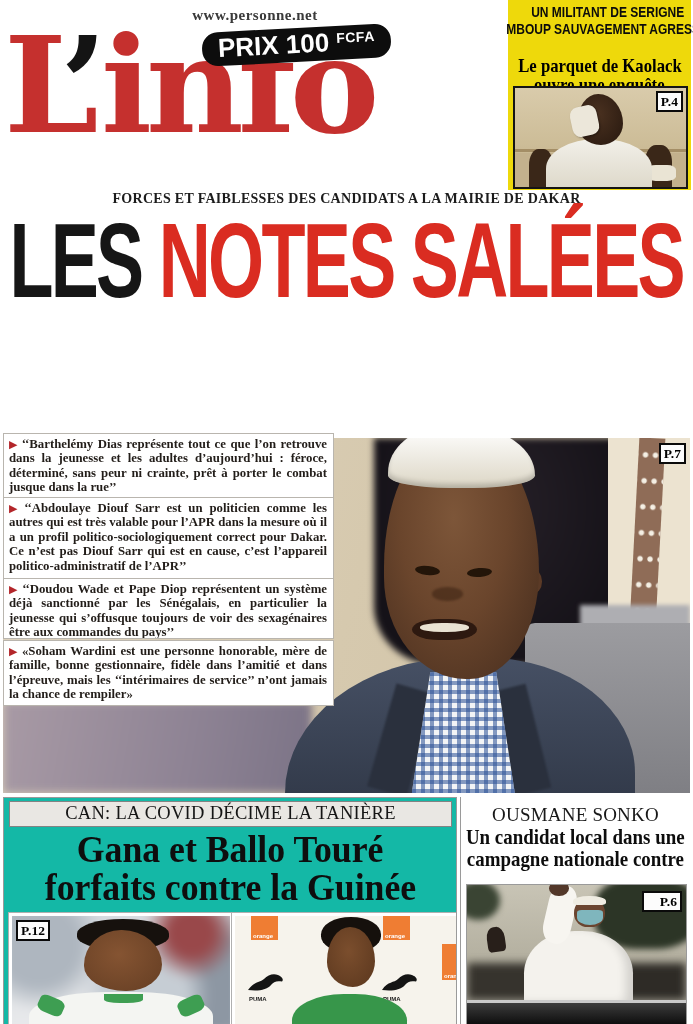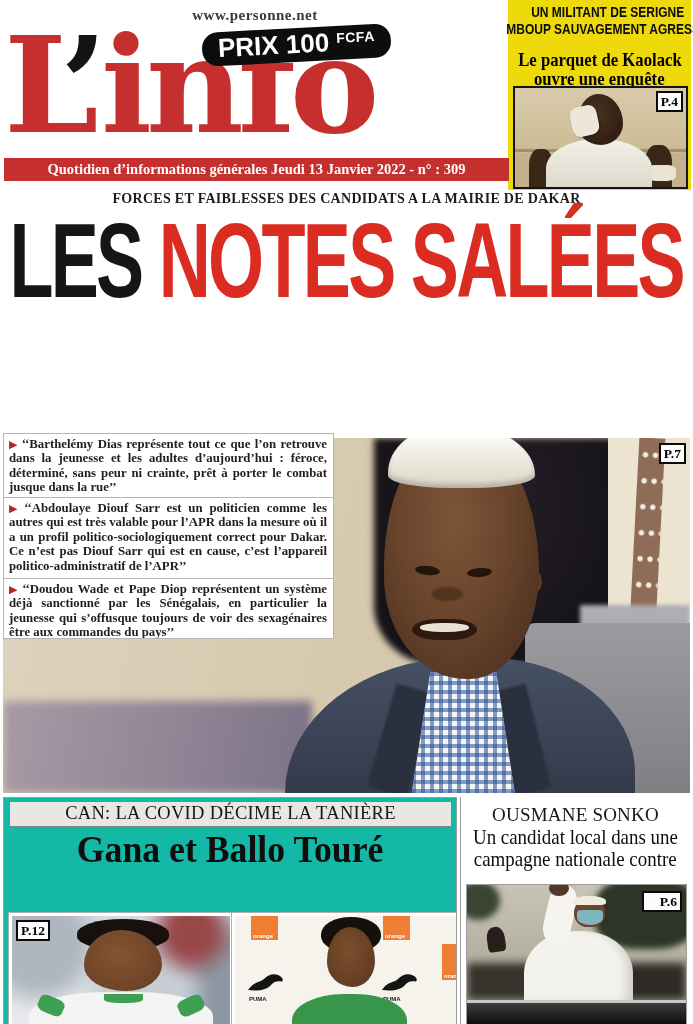--- a/index.html
+++ b/index.html
@@ -120,21 +120,21 @@
   .puma1{left:12px;top:56px;} .puma2{left:146px;top:56px;}
   .puma-txt{position:absolute;left:2px;top:24px;font-family:"Liberation Sans",sans-serif;font-weight:bold;font-size:6px;color:#1a1a1a;}
   .ph2-hair{position:absolute;left:39%;top:1%;width:27%;height:32%;background:#15100c;border-radius:50% 50% 45% 45%;}
   .ph2-face{position:absolute;left:41.5%;top:10%;width:22%;height:55%;background:radial-gradient(ellipse at 45% 40%,#7b4e2d,#5f3a20 85%);border-radius:48% 52% 46% 54%/58% 58% 44% 42%;}
   .ph2-jersey{position:absolute;left:26%;top:72%;width:52%;height:30%;background:#37964a;border-radius:45% 45% 0 0/80% 80% 0 0;}
 
   
   .v-divider{left:456px;top:797px;width:3px;height:227px;border-left:1px solid #9a9a9a;border-right:1px solid #9a9a9a;background:#fff;z-index:7;}
   .br-col{left:461px;top:797px;width:229px;height:227px;background:#fff;z-index:7;}
   .br-kicker{margin-top:7px;text-align:center;font-size:19px;color:#181818;letter-spacing:.2px;}
-  .br-hline{display:flex;justify-content:center;font-weight:normal;color:#0d0d0d;line-height:1.04;}
+  .br-hline{display:flex;justify-content:center;font-weight:bold;color:#0d0d0d;line-height:1.04;}
   .br-hline>span{display:inline-block;white-space:nowrap;font-size:21.5px;transform:scaleX(.88);}
   .br-photo{position:absolute;left:5px;top:87px;width:219px;height:140px;border:1px solid #9a9a9a;overflow:hidden;
             background:linear-gradient(#c8c4b5 0%,#b3af9f 55%,#a5a297 100%);}
   .sp-treeR{position:absolute;right:-6%;top:-6%;width:48%;height:52%;background:#2c3526;border-radius:40%;filter:blur(3px);}
   .sp-treeL{position:absolute;left:-5%;top:-3%;width:20%;height:28%;background:#3a4433;border-radius:50%;filter:blur(3px);}
   .sp-crowd{position:absolute;left:0;top:56%;width:100%;height:26%;filter:blur(4px);
     background:radial-gradient(circle at 8% 50%,#36332d 0 30%,rgba(0,0,0,0) 45%),
                radial-gradient(circle at 92% 45%,#2e2b26 0 32%,rgba(0,0,0,0) 48%),
                radial-gradient(circle at 70% 70%,#4a463e 0 20%,rgba(0,0,0,0) 36%);}
   .sp-hand{position:absolute;left:9%;top:30%;width:8%;height:18%;background:#281f1a;border-radius:45% 45% 20% 20%;transform:rotate(-8deg);}
@@ -152,30 +152,29 @@
 <body>
 
 <div id="page">
 
   <div class="abs site-url noint">www.personne.net</div>
 
   <div class="abs logo-wrap">
     <div class="logo-text"><span>L</span><span class="logo-apos">’</span><span>info</span></div>
     <div class="price-badge"><span>PRIX 100</span> <span class="price-cur">FCFA</span></div>
   </div>
-  <div class="abs tagline-bar">Quotidien d’informations générales Jeudi 13 Janvier 2022 - n° : 309</div>
 
   <div class="abs yellow-box">
     <div class="ycond" style="margin-top:4px;">
         <span>UN MILITANT DE SERIGNE</span>
       </div>
     <div class="ycond">
         <span>MBOUP SAUVAGEMENT AGRESSÉ</span>
       </div>
-    <div class="yhead" style="margin-top:12px;">
+    <div class="yhead" style="margin-top:18px;">
         <span>Le parquet de Kaolack</span>
       </div>
     <div class="yhead">
         <span>ouvre une enquête</span>
       </div>
     <div class="yphoto">
       <div class="yp-line noint"></div>
       <div class="yp-bed noint"></div>
       <div class="yp-armL noint"></div>
       <div class="yp-armR noint"></div>
@@ -213,25 +212,29 @@
     <div class="pm-nose noint"></div>
     <div class="pm-mouth noint">
         <div class="pm-teeth noint"></div>
       </div>
     <div class="pref" style="right:4px;top:5px;">P.7</div>
   </div>
 
   <div class="abs quote q2"><span class="bullet">▶</span><span>‘‘Abdoulaye Diouf Sarr est un politicien comme les autres qui est très valable pour l’APR dans la mesure où il a un profil politico-sociologiquement correct pour Dakar. Ce n’est pas Diouf Sarr qui est en cause, c’est l’appareil politico-administratif de l’APR’’</span></div>
   <div class="abs quote q1"><span class="bullet">▶</span><span>‘‘Barthelémy Dias représente tout ce que l’on retrouve dans la jeunesse et les adultes d’aujourd’hui : féroce, déterminé, sans peur ni crainte, prêt à porter le combat jusque dans la rue’’</span></div>
   <div class="abs quote q3"><span class="bullet">▶</span><span>‘‘Doudou Wade et Pape Diop représentent un système déjà sanctionné par les Sénégalais, en particulier la jeunesse qui s’offusque toujours de voir des sexagénaires être aux commandes du pays’’</span></div>
+  <div class="abs quote q4"><span class="bullet">▶</span><span>«Soham Wardini est une personne honorable, mère de famille, bonne gestionnaire, fidèle dans l’amitié et dans l’épreuve, mais les ‘‘intérimaires de service’’ n’ont jamais la chance de rempiler»</span></div>
 
   <div class="abs bl-col">
     <div class="can-head">CAN: LA COVID DÉCIME LA TANIÈRE</div>
     <div class="gana-line gl1">
         <span>Gana et Ballo Touré</span>
+      </div>
+    <div class="gana-line">
+        <span>forfaits contre la Guinée</span>
       </div>
 
     <div class="bl-photo ph1">
       <div class="ph1-blur noint"></div>
       <div class="ph1-jersey noint"></div>
       <div class="ph1-trimL noint"></div>
       <div class="ph1-trimR noint"></div>
       <div class="ph1-collar noint"></div>
       <div class="ph1-hair noint"></div>
       <div class="ph1-face noint"></div>

